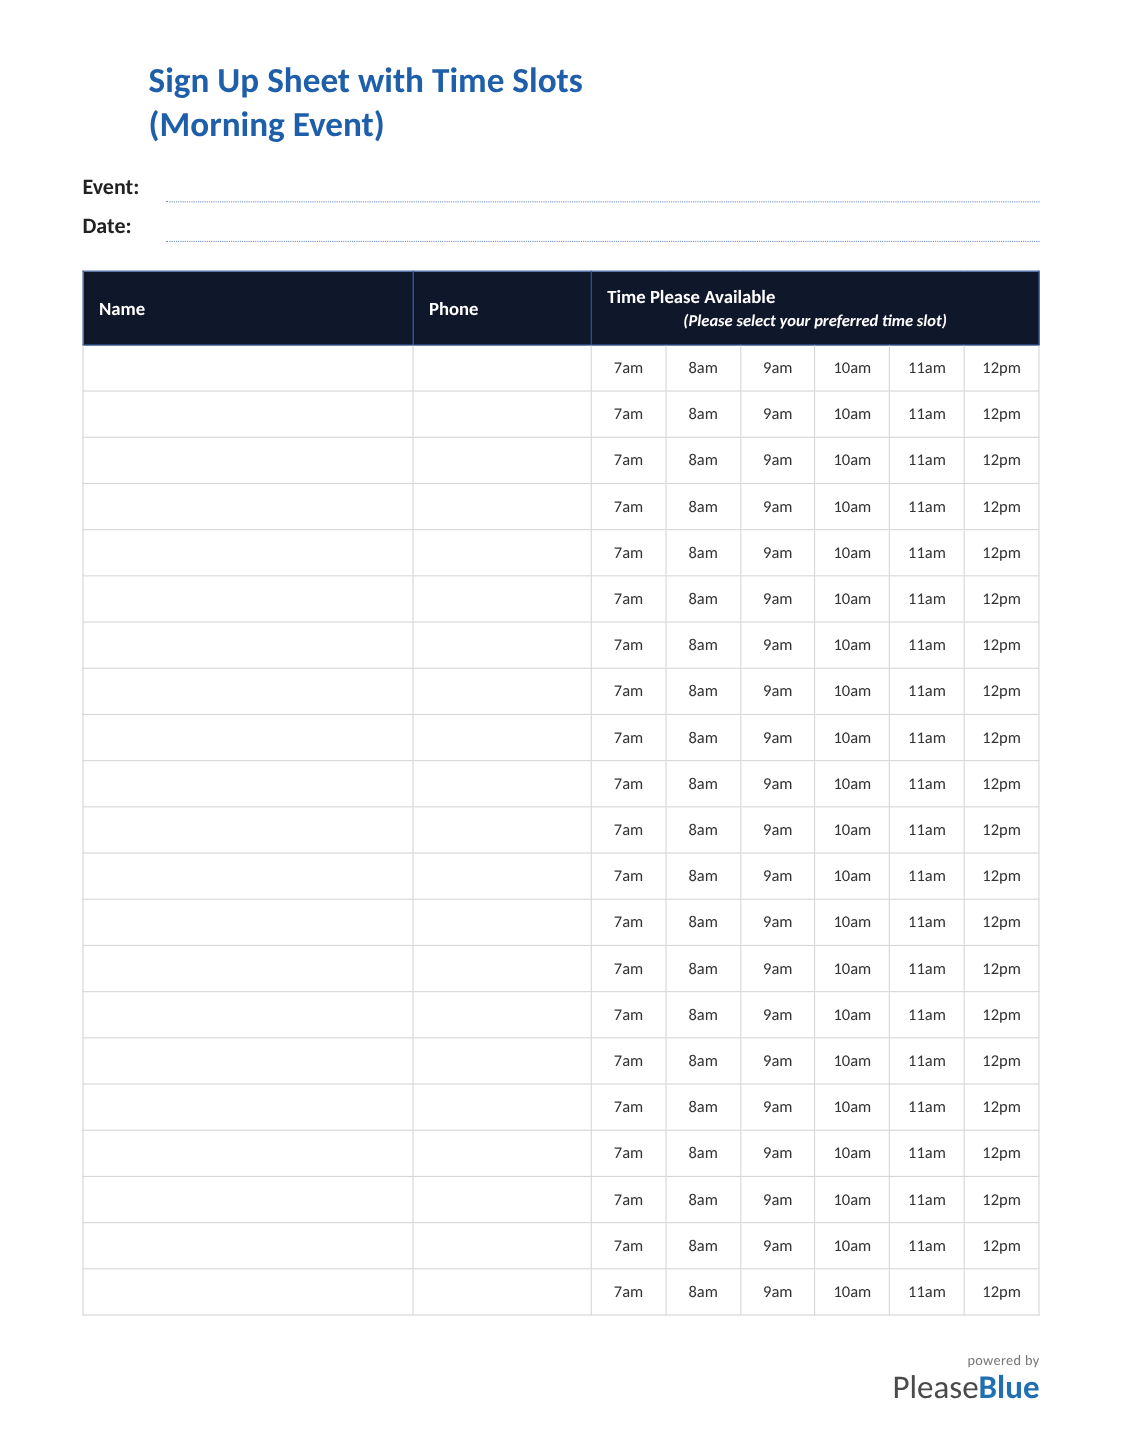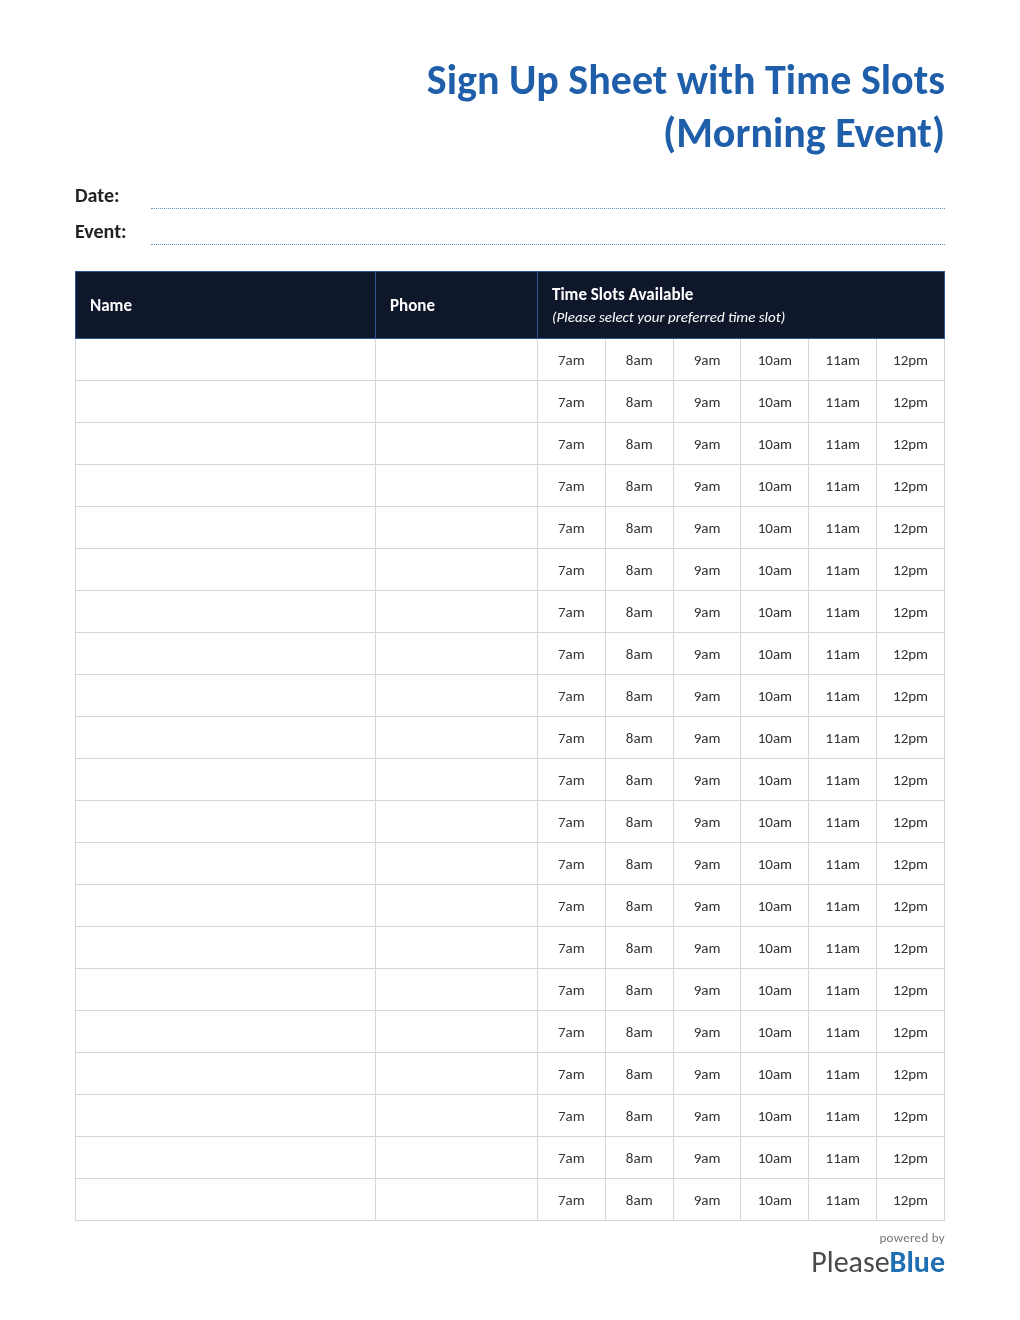--- a/index.html
+++ b/index.html
@@ -8,23 +8,23 @@
       height: 1320px;
       background: #ffffff;
       font-family: Calibri, Arial, sans-serif;
       color: #333;
       position: relative;
     }
     .page {
       padding: 50px 75px 40px 75px;
     }
     .title {
-      text-align: right;
+      text-align: left;
       color: #1f5faa;
-      font-size: 42px;
+      font-size: 32px;
       font-weight: 700;
       line-height: 1.25;
       margin-bottom: 24px;
       margin-top: 4px;
       padding-left: 60px;
     }
     .meta {
       margin-bottom: 26px;
     }
     .meta-row {
@@ -61,23 +61,24 @@
     }
     th.name-col { width: 300px; }
     th.phone-col { width: 162px; }
     th.slots-col {
       text-align: center;
       padding: 10px 10px;
     }
     .slots-sub {
       display: block;
       font-style: italic;
-      font-weight: 400;
+      font-weight: 700;
       font-size: 15px;
       margin-top: 3px;
+      text-align: center;
     }
     table.signup td {
       border: 1px solid #d6d6d6;
       height: 42px;
       font-size: 15px;
       color: #333;
       text-align: center;
       padding: 0 4px;
       vertical-align: middle;
     }
@@ -111,36 +112,36 @@
 <body>
 
 <div class="page">
   <h1 class="title">
     <span>Sign Up Sheet with Time Slots</span><br>
     <span>(Morning Event)</span>
   </h1>
 
   <div class="meta">
     <div class="meta-row">
-      <div class="meta-label">Date:</div>
+      <div class="meta-label">Event:</div>
       <div class="meta-line"></div>
     </div>
     <div class="meta-row">
-      <div class="meta-label">Event:</div>
+      <div class="meta-label">Date:</div>
       <div class="meta-line"></div>
     </div>
   </div>
 
   <table class="signup">
     <thead>
       <tr>
         <th class="name-col">Name</th>
         <th class="phone-col">Phone</th>
         <th class="slots-col" colspan="6">
-          <span>Time Slots Available</span>
+          <span>Time Please Available</span>
           <span class="slots-sub">(Please select your preferred time slot)</span>
         </th>
       </tr>
     </thead>
     <tbody id="signup-body">
     <tr>
           <td class="name-cell"></td>
           <td class="phone-cell"></td>
           <td>7am</td>
           <td>8am</td>

